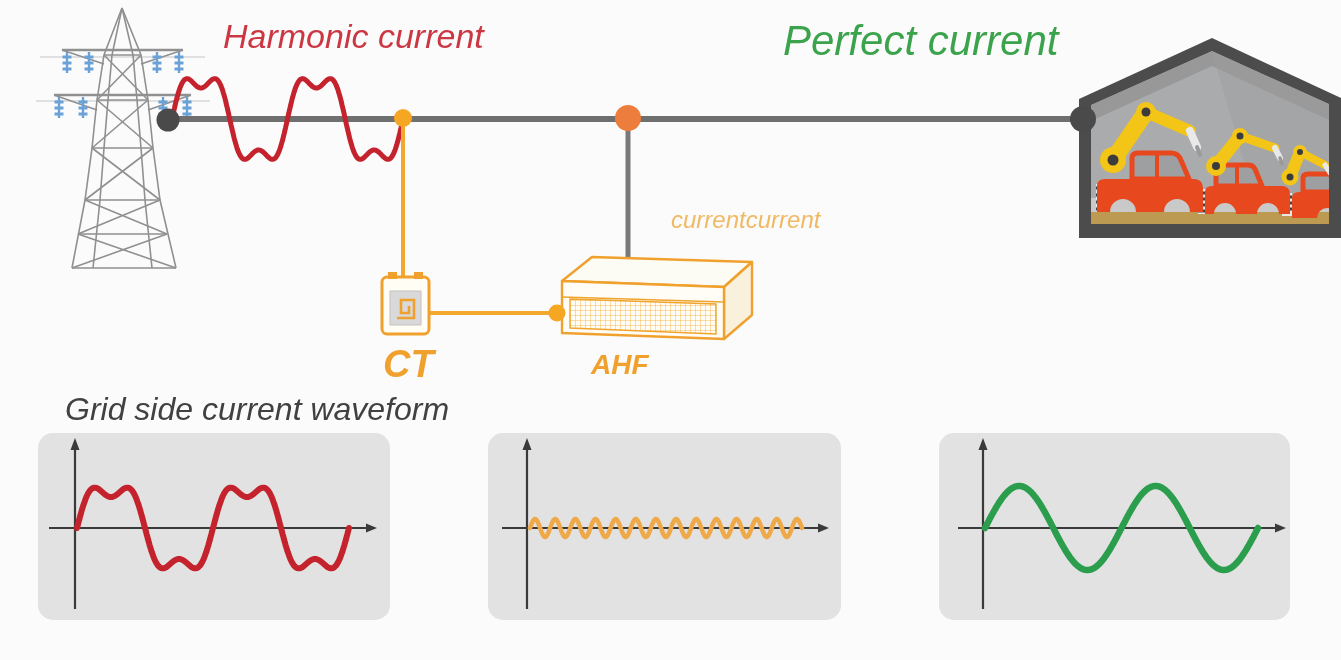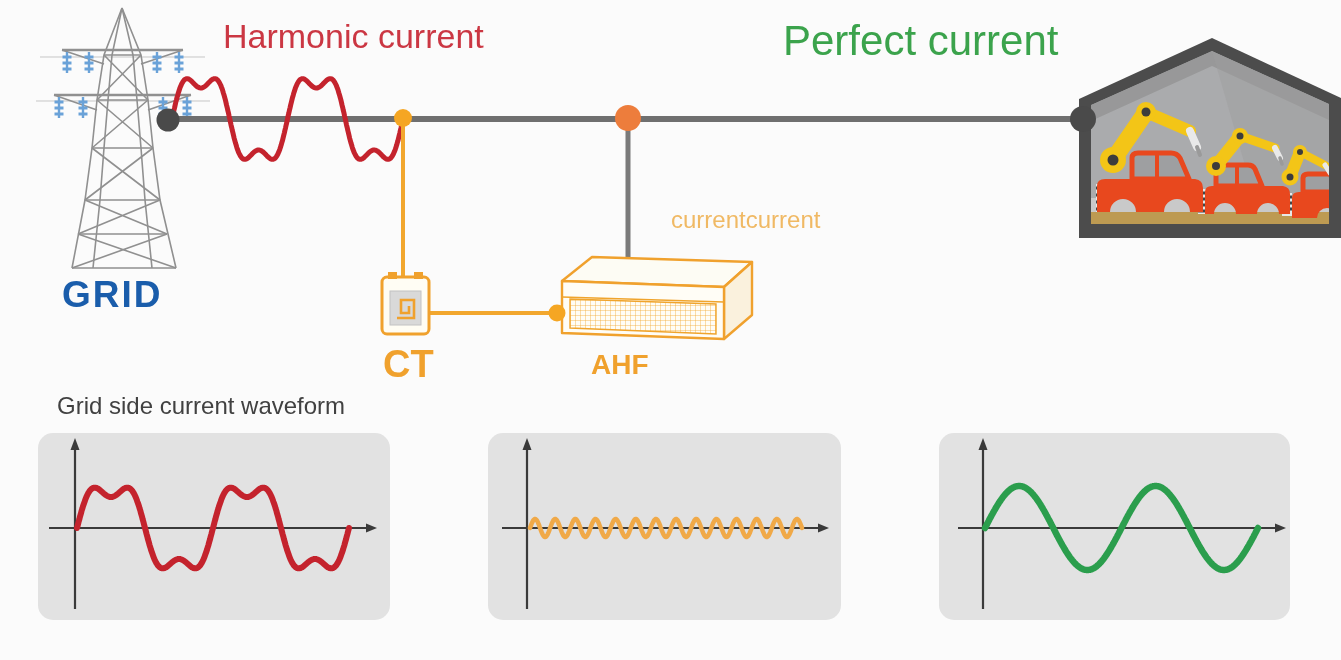--- a/index.html
+++ b/index.html
@@ -1,27 +1,27 @@
 <!DOCTYPE html>
 <html style="--background: #fbfbfb; --red-text: #cb3743; --green-text: #3ba34c; --blue-label: #1a5dab; --orange: #f2a72e; --orange-label: #f0a12d; --orange-light: #f0b964; --dot-yellow: #f5a623; --dot-orange: #ed7d3c; --line-grey: #6f6f6f; --node-dark: #4a4a4a; --panel-bg: #e2e2e2; --panel-title: #414141; --axis: #3a3a3a; --tower-grey: #909090; --insulator-blue: #6aa2d8; --robot-yellow: #f3c517; --car-red: #e8481e; --factory-dark: #4c4c4c; --factory-wall: #aaabad; --floor-tan: #bd9a52;"><head>
 <meta charset="utf-8">
 <style>
   html,body{margin:0;padding:0;}
   body{background:#ffffff;font-family:"Liberation Sans", sans-serif;}
-  .stage{position:relative;width:1341px;height:660px;background:var(--background,#fbfbfb);overflow:hidden;}
+  .stage{position:relative;width:1341px;height:660px;background:var(--background,#fbfbfb);overflow:hidden;font-style:italic;}
   .stage svg{position:absolute;left:0;top:0;}
   .lbl{position:absolute;white-space:pre;line-height:1.05;}
   .lbl-harmonic{left:223px;top:19px;font-size:34px;color:var(--red-text);}
   .lbl-perfect{left:783px;top:19px;font-size:42px;color:var(--green-text);}
   .lbl-comp{left:671px;top:181px;font-size:24px;line-height:26px;color:var(--orange-light);}
   .lbl-grid{left:62px;top:276px;font-size:37px;font-weight:bold;color:var(--blue-label);letter-spacing:2px;}
   .lbl-load{left:1131px;top:261px;font-size:37px;font-weight:bold;color:var(--blue-label);letter-spacing:2px;}
   .lbl-ct{left:383px;top:345px;font-size:38px;font-weight:bold;color:var(--orange-label);}
   .lbl-ahf{left:591px;top:350px;font-size:28px;font-weight:bold;color:var(--orange-label);}
-  .panel-title{font-size:24px;color:var(--panel-title);}
+  .panel-title{font-size:32px;color:var(--panel-title);margin-left:8px;}
   .pt1{left:57px;top:393px;} .pt2{left:496px;top:393px;} .pt3{left:946px;top:395px;}
 
   
   .tower-line{stroke:var(--tower-grey);stroke-width:1.6;fill:none;}
   .tower-arm{stroke:var(--tower-grey);stroke-width:2.4;fill:none;}
   .tower-wire{stroke:var(--tower-grey);stroke-width:0.9;opacity:.55;}
   .ins{stroke:var(--insulator-blue);fill:none;}
   .main-line{stroke:var(--line-grey);stroke-width:6;}
   .drop-line{stroke:#7a7a7a;stroke-width:5;}
   .o-wire{stroke:var(--orange);stroke-width:4;fill:none;}
@@ -209,17 +209,16 @@
       <polygon class="axis-head" points="983,438 978.5,450 987.5,450"></polygon>
       <line class="axis" x1="958" y1="528" x2="1277" y2="528"></line>
       <polygon class="axis-head" points="1286,528 1275,523.5 1275,532.5"></polygon>
       <path class="wave" d="M985.0 528.0 L985.8 526.5 L986.5 525.1 L987.3 523.6 L988.0 522.2 L988.8 520.7 L989.5 519.3 L990.3 517.8 L991.1 516.4 L991.8 515.0 L992.6 513.6 L993.3 512.3 L994.1 510.9 L994.9 509.6 L995.6 508.3 L996.4 507.0 L997.1 505.7 L997.9 504.5 L998.6 503.3 L999.4 502.1 L1000.2 501.0 L1000.9 499.9 L1001.7 498.8 L1002.4 497.8 L1003.2 496.8 L1004.0 495.8 L1004.7 494.9 L1005.5 494.0 L1006.2 493.2 L1007.0 492.4 L1007.8 491.6 L1008.5 490.9 L1009.3 490.3 L1010.0 489.6 L1010.8 489.1 L1011.5 488.5 L1012.3 488.1 L1013.1 487.6 L1013.8 487.2 L1014.6 486.9 L1015.3 486.6 L1016.1 486.4 L1016.9 486.2 L1017.6 486.1 L1018.4 486.0 L1019.1 486.0 L1019.9 486.0 L1020.6 486.1 L1021.4 486.2 L1022.2 486.4 L1022.9 486.6 L1023.7 486.9 L1024.4 487.2 L1025.2 487.6 L1026.0 488.1 L1026.7 488.5 L1027.5 489.1 L1028.2 489.6 L1029.0 490.3 L1029.7 490.9 L1030.5 491.6 L1031.3 492.4 L1032.0 493.2 L1032.8 494.0 L1033.5 494.9 L1034.3 495.8 L1035.0 496.8 L1035.8 497.8 L1036.6 498.8 L1037.3 499.9 L1038.1 501.0 L1038.8 502.1 L1039.6 503.3 L1040.4 504.5 L1041.1 505.7 L1041.9 507.0 L1042.6 508.3 L1043.4 509.6 L1044.2 510.9 L1044.9 512.3 L1045.7 513.6 L1046.4 515.0 L1047.2 516.4 L1047.9 517.8 L1048.7 519.3 L1049.5 520.7 L1050.2 522.2 L1051.0 523.6 L1051.7 525.1 L1052.5 526.5 L1053.3 528.0 L1054.0 529.5 L1054.8 530.9 L1055.5 532.4 L1056.3 533.8 L1057.0 535.3 L1057.8 536.7 L1058.6 538.2 L1059.3 539.6 L1060.1 541.0 L1060.8 542.4 L1061.6 543.7 L1062.3 545.1 L1063.1 546.4 L1063.9 547.7 L1064.6 549.0 L1065.4 550.3 L1066.1 551.5 L1066.9 552.7 L1067.7 553.9 L1068.4 555.0 L1069.2 556.1 L1069.9 557.2 L1070.7 558.2 L1071.5 559.2 L1072.2 560.2 L1073.0 561.1 L1073.7 562.0 L1074.5 562.8 L1075.2 563.6 L1076.0 564.4 L1076.8 565.1 L1077.5 565.7 L1078.3 566.4 L1079.0 566.9 L1079.8 567.5 L1080.5 567.9 L1081.3 568.4 L1082.1 568.8 L1082.8 569.1 L1083.6 569.4 L1084.3 569.6 L1085.1 569.8 L1085.9 569.9 L1086.6 570.0 L1087.4 570.0 L1088.1 570.0 L1088.9 569.9 L1089.7 569.8 L1090.4 569.6 L1091.2 569.4 L1091.9 569.1 L1092.7 568.8 L1093.4 568.4 L1094.2 567.9 L1095.0 567.5 L1095.7 566.9 L1096.5 566.4 L1097.2 565.7 L1098.0 565.1 L1098.8 564.4 L1099.5 563.6 L1100.3 562.8 L1101.0 562.0 L1101.8 561.1 L1102.5 560.2 L1103.3 559.2 L1104.1 558.2 L1104.8 557.2 L1105.6 556.1 L1106.3 555.0 L1107.1 553.9 L1107.8 552.7 L1108.6 551.5 L1109.4 550.3 L1110.1 549.0 L1110.9 547.7 L1111.6 546.4 L1112.4 545.1 L1113.2 543.7 L1113.9 542.4 L1114.7 541.0 L1115.4 539.6 L1116.2 538.2 L1117.0 536.7 L1117.7 535.3 L1118.5 533.8 L1119.2 532.4 L1120.0 530.9 L1120.7 529.5 L1121.5 528.0 L1122.3 526.5 L1123.0 525.1 L1123.8 523.6 L1124.5 522.2 L1125.3 520.7 L1126.0 519.3 L1126.8 517.8 L1127.6 516.4 L1128.3 515.0 L1129.1 513.6 L1129.8 512.3 L1130.6 510.9 L1131.4 509.6 L1132.1 508.3 L1132.9 507.0 L1133.6 505.7 L1134.4 504.5 L1135.2 503.3 L1135.9 502.1 L1136.7 501.0 L1137.4 499.9 L1138.2 498.8 L1138.9 497.8 L1139.7 496.8 L1140.5 495.8 L1141.2 494.9 L1142.0 494.0 L1142.7 493.2 L1143.5 492.4 L1144.3 491.6 L1145.0 490.9 L1145.8 490.3 L1146.5 489.6 L1147.3 489.1 L1148.0 488.5 L1148.8 488.1 L1149.6 487.6 L1150.3 487.2 L1151.1 486.9 L1151.8 486.6 L1152.6 486.4 L1153.3 486.2 L1154.1 486.1 L1154.9 486.0 L1155.6 486.0 L1156.4 486.0 L1157.1 486.1 L1157.9 486.2 L1158.7 486.4 L1159.4 486.6 L1160.2 486.9 L1160.9 487.2 L1161.7 487.6 L1162.5 488.1 L1163.2 488.5 L1164.0 489.1 L1164.7 489.6 L1165.5 490.3 L1166.2 490.9 L1167.0 491.6 L1167.8 492.4 L1168.5 493.2 L1169.3 494.0 L1170.0 494.9 L1170.8 495.8 L1171.5 496.8 L1172.3 497.8 L1173.1 498.8 L1173.8 499.9 L1174.6 501.0 L1175.3 502.1 L1176.1 503.3 L1176.9 504.5 L1177.6 505.7 L1178.4 507.0 L1179.1 508.3 L1179.9 509.6 L1180.7 510.9 L1181.4 512.3 L1182.2 513.6 L1182.9 515.0 L1183.7 516.4 L1184.4 517.8 L1185.2 519.3 L1186.0 520.7 L1186.7 522.2 L1187.5 523.6 L1188.2 525.1 L1189.0 526.5 L1189.8 528.0 L1190.5 529.5 L1191.3 530.9 L1192.0 532.4 L1192.8 533.8 L1193.5 535.3 L1194.3 536.7 L1195.1 538.2 L1195.8 539.6 L1196.6 541.0 L1197.3 542.4 L1198.1 543.7 L1198.8 545.1 L1199.6 546.4 L1200.4 547.7 L1201.1 549.0 L1201.9 550.3 L1202.6 551.5 L1203.4 552.7 L1204.2 553.9 L1204.9 555.0 L1205.7 556.1 L1206.4 557.2 L1207.2 558.2 L1208.0 559.2 L1208.7 560.2 L1209.5 561.1 L1210.2 562.0 L1211.0 562.8 L1211.7 563.6 L1212.5 564.4 L1213.3 565.1 L1214.0 565.7 L1214.8 566.4 L1215.5 566.9 L1216.3 567.5 L1217.0 567.9 L1217.8 568.4 L1218.6 568.8 L1219.3 569.1 L1220.1 569.4 L1220.8 569.6 L1221.6 569.8 L1222.4 569.9 L1223.1 570.0 L1223.9 570.0 L1224.6 570.0 L1225.4 569.9 L1226.2 569.8 L1226.9 569.6 L1227.7 569.4 L1228.4 569.1 L1229.2 568.8 L1229.9 568.4 L1230.7 567.9 L1231.5 567.5 L1232.2 566.9 L1233.0 566.4 L1233.7 565.7 L1234.5 565.1 L1235.3 564.4 L1236.0 563.6 L1236.8 562.8 L1237.5 562.0 L1238.3 561.1 L1239.0 560.2 L1239.8 559.2 L1240.6 558.2 L1241.3 557.2 L1242.1 556.1 L1242.8 555.0 L1243.6 553.9 L1244.3 552.7 L1245.1 551.5 L1245.9 550.3 L1246.6 549.0 L1247.4 547.7 L1248.1 546.4 L1248.9 545.1 L1249.7 543.7 L1250.4 542.4 L1251.2 541.0 L1251.9 539.6 L1252.7 538.2 L1253.5 536.7 L1254.2 535.3 L1255.0 533.8 L1255.7 532.4 L1256.5 530.9 L1257.2 529.5 L1258.0 528.0" stroke="#2b9e4d" stroke-width="6.5"></path>
     </g>
   </svg>
 
   <div class="lbl lbl-harmonic">Harmonic current</div>
   <div class="lbl lbl-perfect">Perfect current</div>
   <div class="lbl lbl-comp"><br><span>currentcurrent</span></div>
-  <div class="lbl lbl-grid">GRID</div>
   <div class="lbl lbl-ct">CT</div>
   <div class="lbl lbl-ahf">AHF</div>
   <div class="lbl panel-title pt1">Grid side current waveform</div>
 </div>
 
 </body></html>

